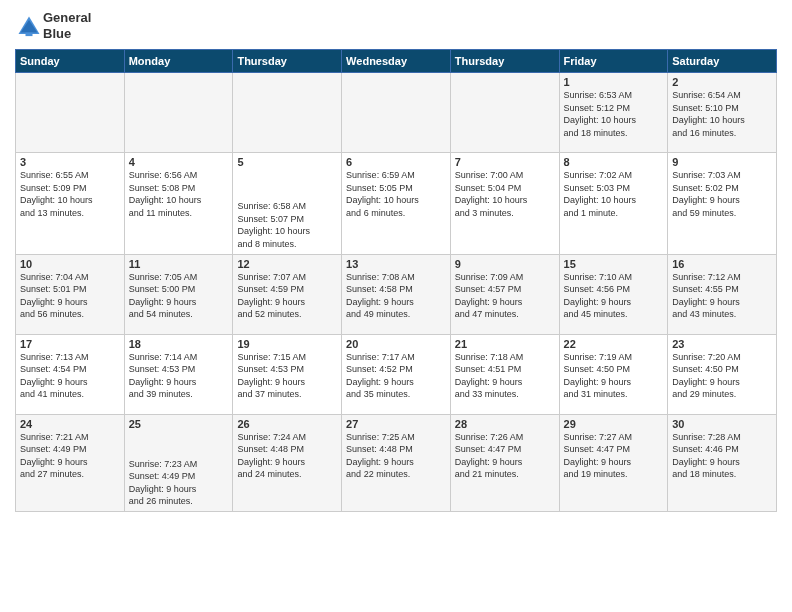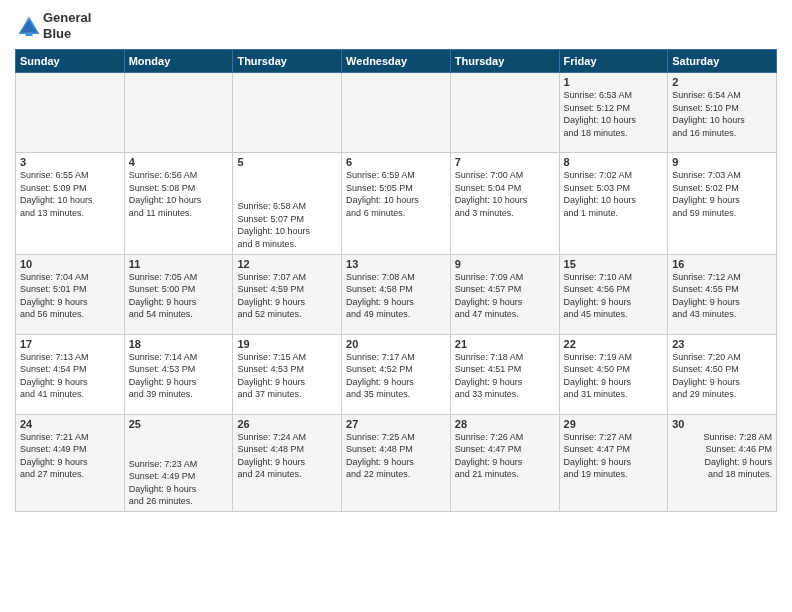--- a/index.html
+++ b/index.html
@@ -335,21 +335,21 @@
           </td>
           <td>
             <span class="day-number">29</span>
             <div class="day-info" style="white-space: pre-line;">Sunrise: 7:27 AM
 Sunset: 4:47 PM
 Daylight: 9 hours
 and 19 minutes.</div>
           </td>
           <td>
             <span class="day-number">30</span>
-            <div class="day-info" style="white-space: pre-line; text-align: right;">Sunrise: 7:28 AM
+            <div class="day-info" style="white-space: pre-line;">Sunrise: 7:28 AM
 Sunset: 4:46 PM
 Daylight: 9 hours
 and 18 minutes.</div>
           </td>
         </tr>
       </tbody>
   </table>
 </div>
 
 </body></html>

